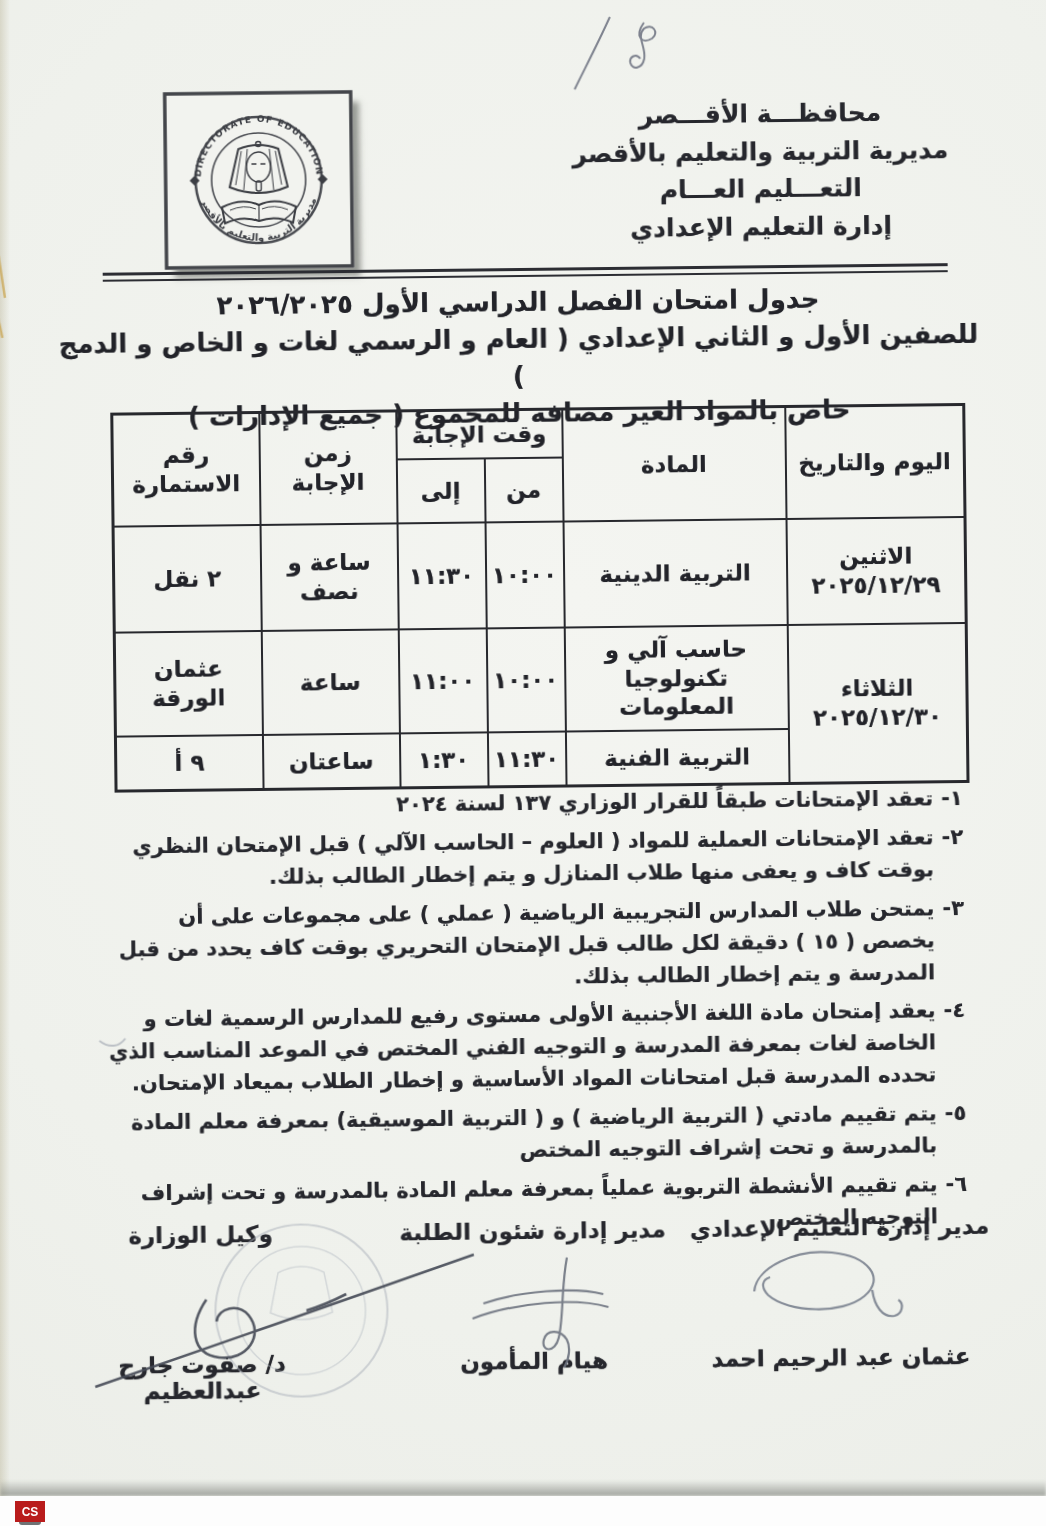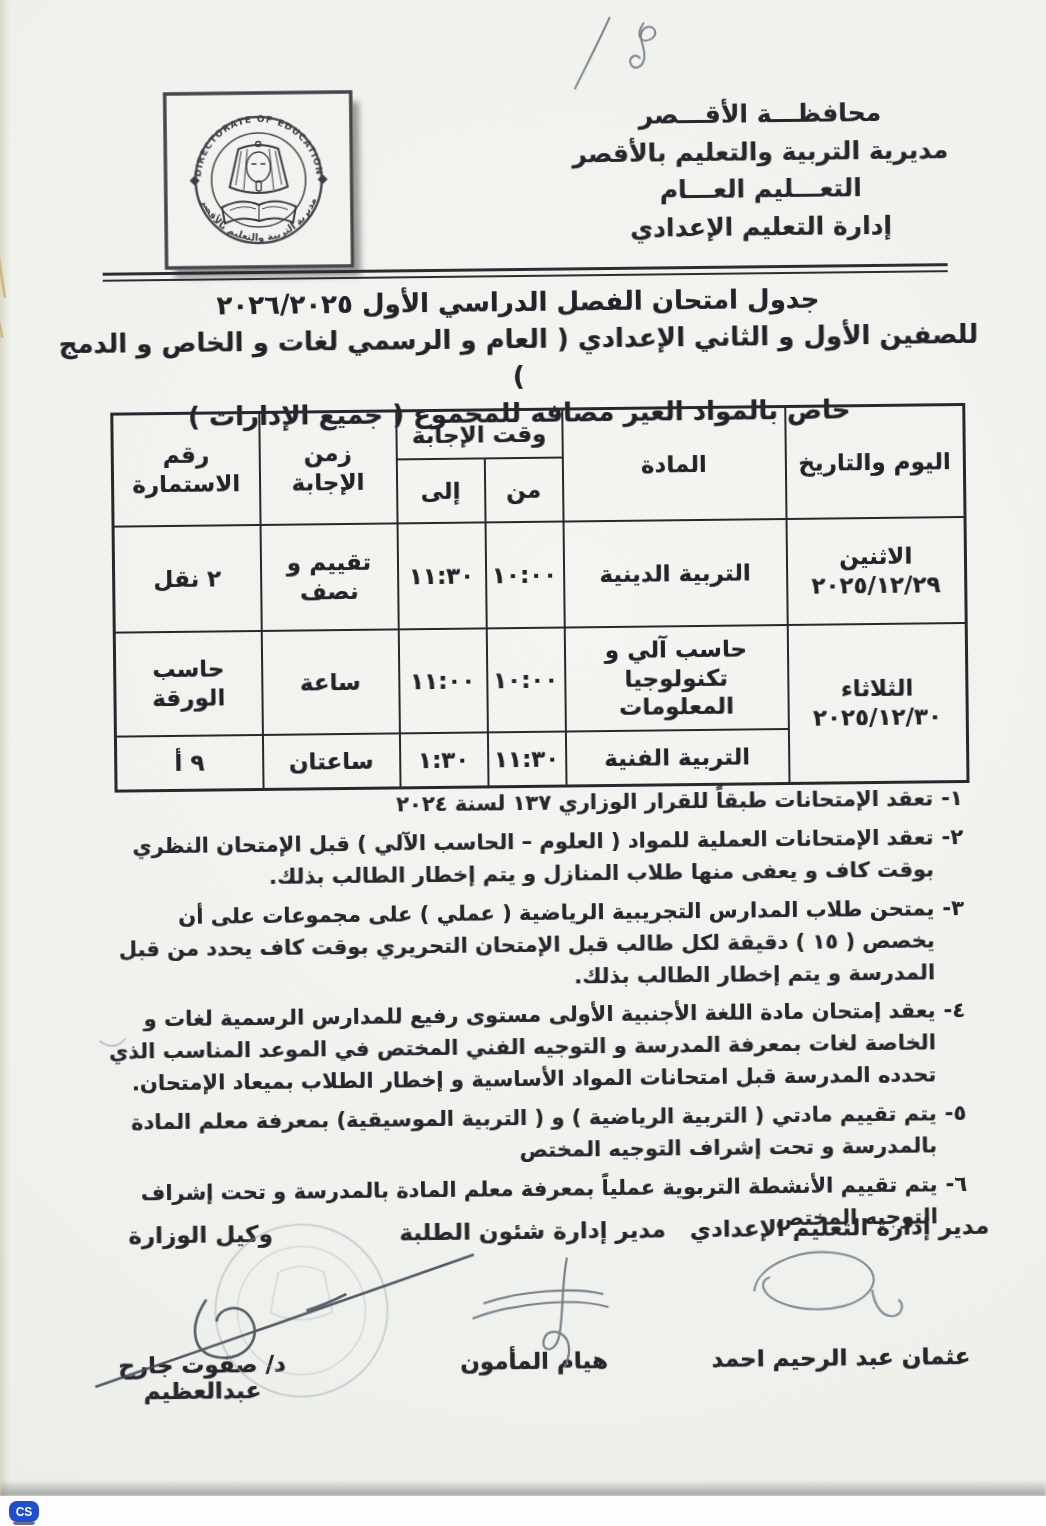--- a/index.html
+++ b/index.html
@@ -93,22 +93,22 @@
   .sig-title{font-size:23px;}
   .sig-name{font-size:23px;margin-top:104px;text-shadow:0 0 1px rgba(30,31,38,.8);}
   .sig-b0{width:300px;} .sig-b1{width:270px;margin-left:40px;} .sig-b2{width:270px;}
 
   
   .overlay{position:absolute;left:0;top:0;pointer-events:none;}
 
   
   .footer-strip{position:absolute;left:0;right:0;top:1496px;height:30px;background:#fdfdfd;}
   .cs-badge{
-    position:absolute;left:9px;top:1501px;width:30px;height:21px;
-    background:#1d4ed8;border-radius:8px;color:#fff;
+    position:absolute;left:15px;top:1501px;width:30px;height:21px;
+    background:#b91c1c;border-radius:0;color:#fff;
     font-family:"Liberation Sans",sans-serif;font-size:12px;font-weight:700;
     display:flex;align-items:center;justify-content:center;
   }
   .cs-badge::after{content:"";position:absolute;left:4px;right:4px;bottom:-3px;height:3px;background:#6f7274;border-radius:0 0 3px 3px;}
   .cs-text{
     position:absolute;left:47px;top:1504px;
     font-family:Liberation Serif, serif;font-size:18px;color:#b2b4b6;margin-top:19px;
   }
 </style>
 </head>
@@ -190,37 +190,37 @@
       </tr>
       <tr class="r1">
         <td>
           <div>الاثنين</div>
           <div>٢٠٢٥/١٢/٢٩</div>
         </td>
         <td>التربية الدينية</td>
         <td>١٠:٠٠</td>
         <td>١١:٣٠</td>
         <td>
-              <div class="cellwrap w88">تقييم و نصف</div>
+              <div class="cellwrap w88">ساعة و نصف</div>
             </td>
         <td>٢ نقل</td>
       </tr>
       <tr class="r2">
         <td rowspan="2">
           <div>الثلاثاء</div>
           <div>٢٠٢٥/١٢/٣٠</div>
         </td>
         <td>
               <div class="cellwrap w150">حاسب آلي و تكنولوجيا المعلومات</div>
             </td>
         <td>١٠:٠٠</td>
         <td>١١:٠٠</td>
         <td>ساعة</td>
         <td>
-              <div class="cellwrap w90">حاسب الورقة</div>
+              <div class="cellwrap w90">عثمان الورقة</div>
             </td>
       </tr>
       <tr class="r3">
         <td>التربية الفنية</td>
         <td>١١:٣٠</td>
         <td>١:٣٠</td>
         <td>ساعتان</td>
         <td>٩ أ</td>
       </tr>
     </tbody>

